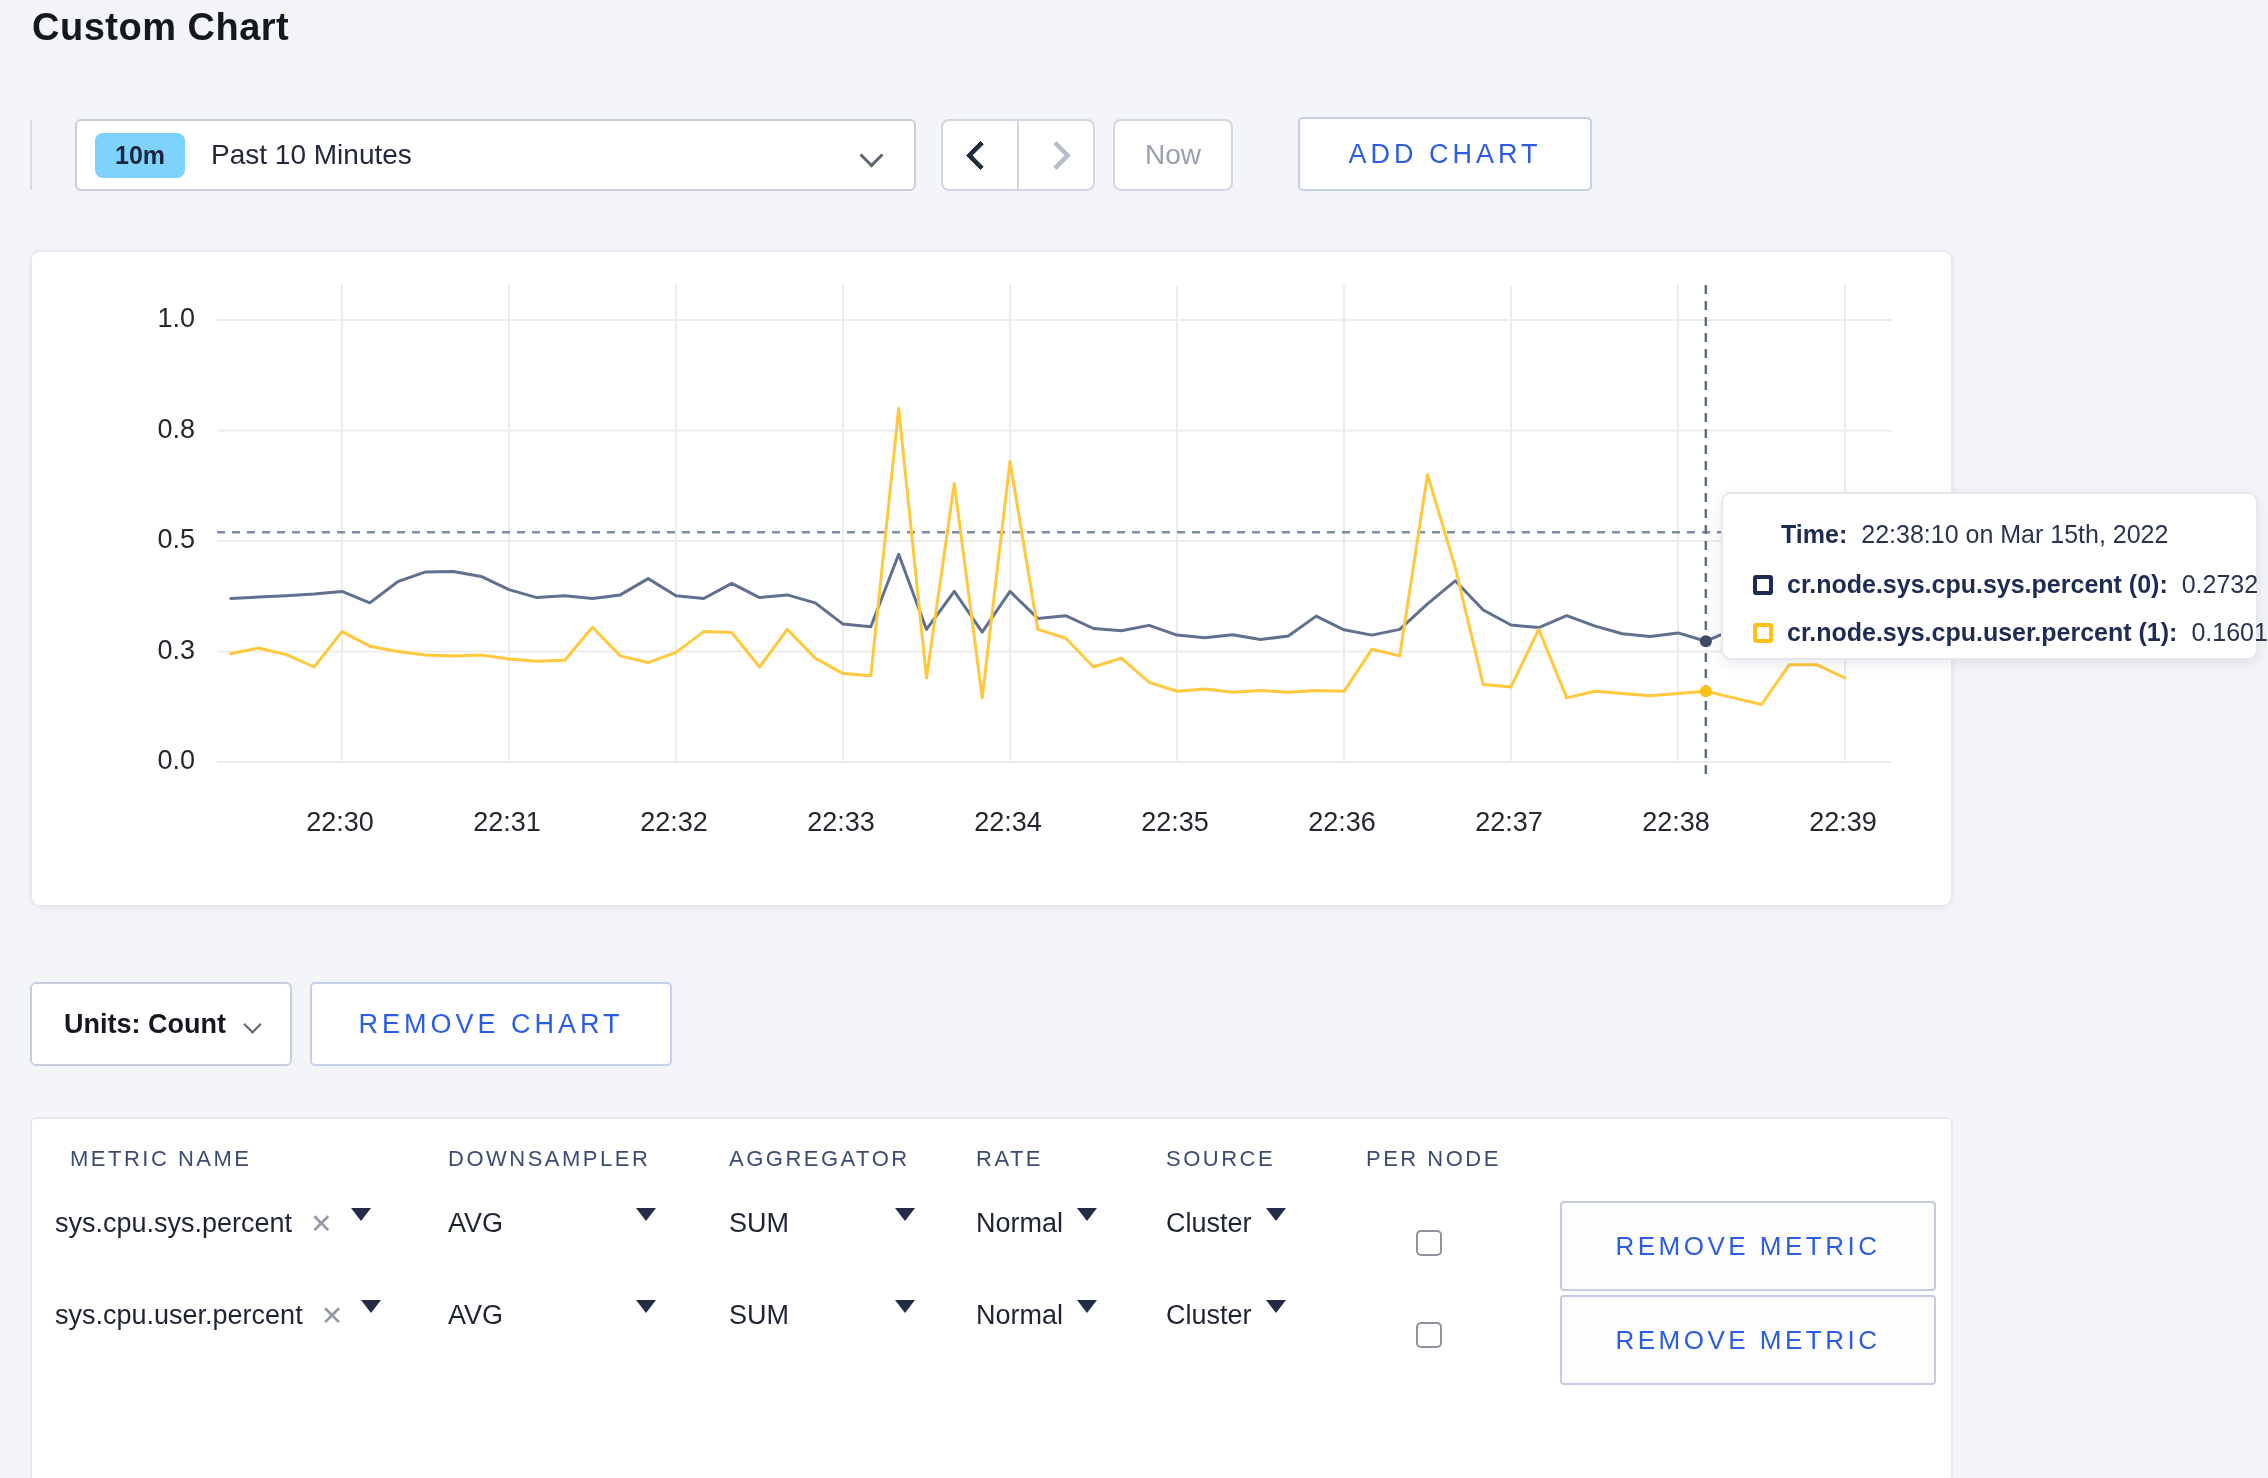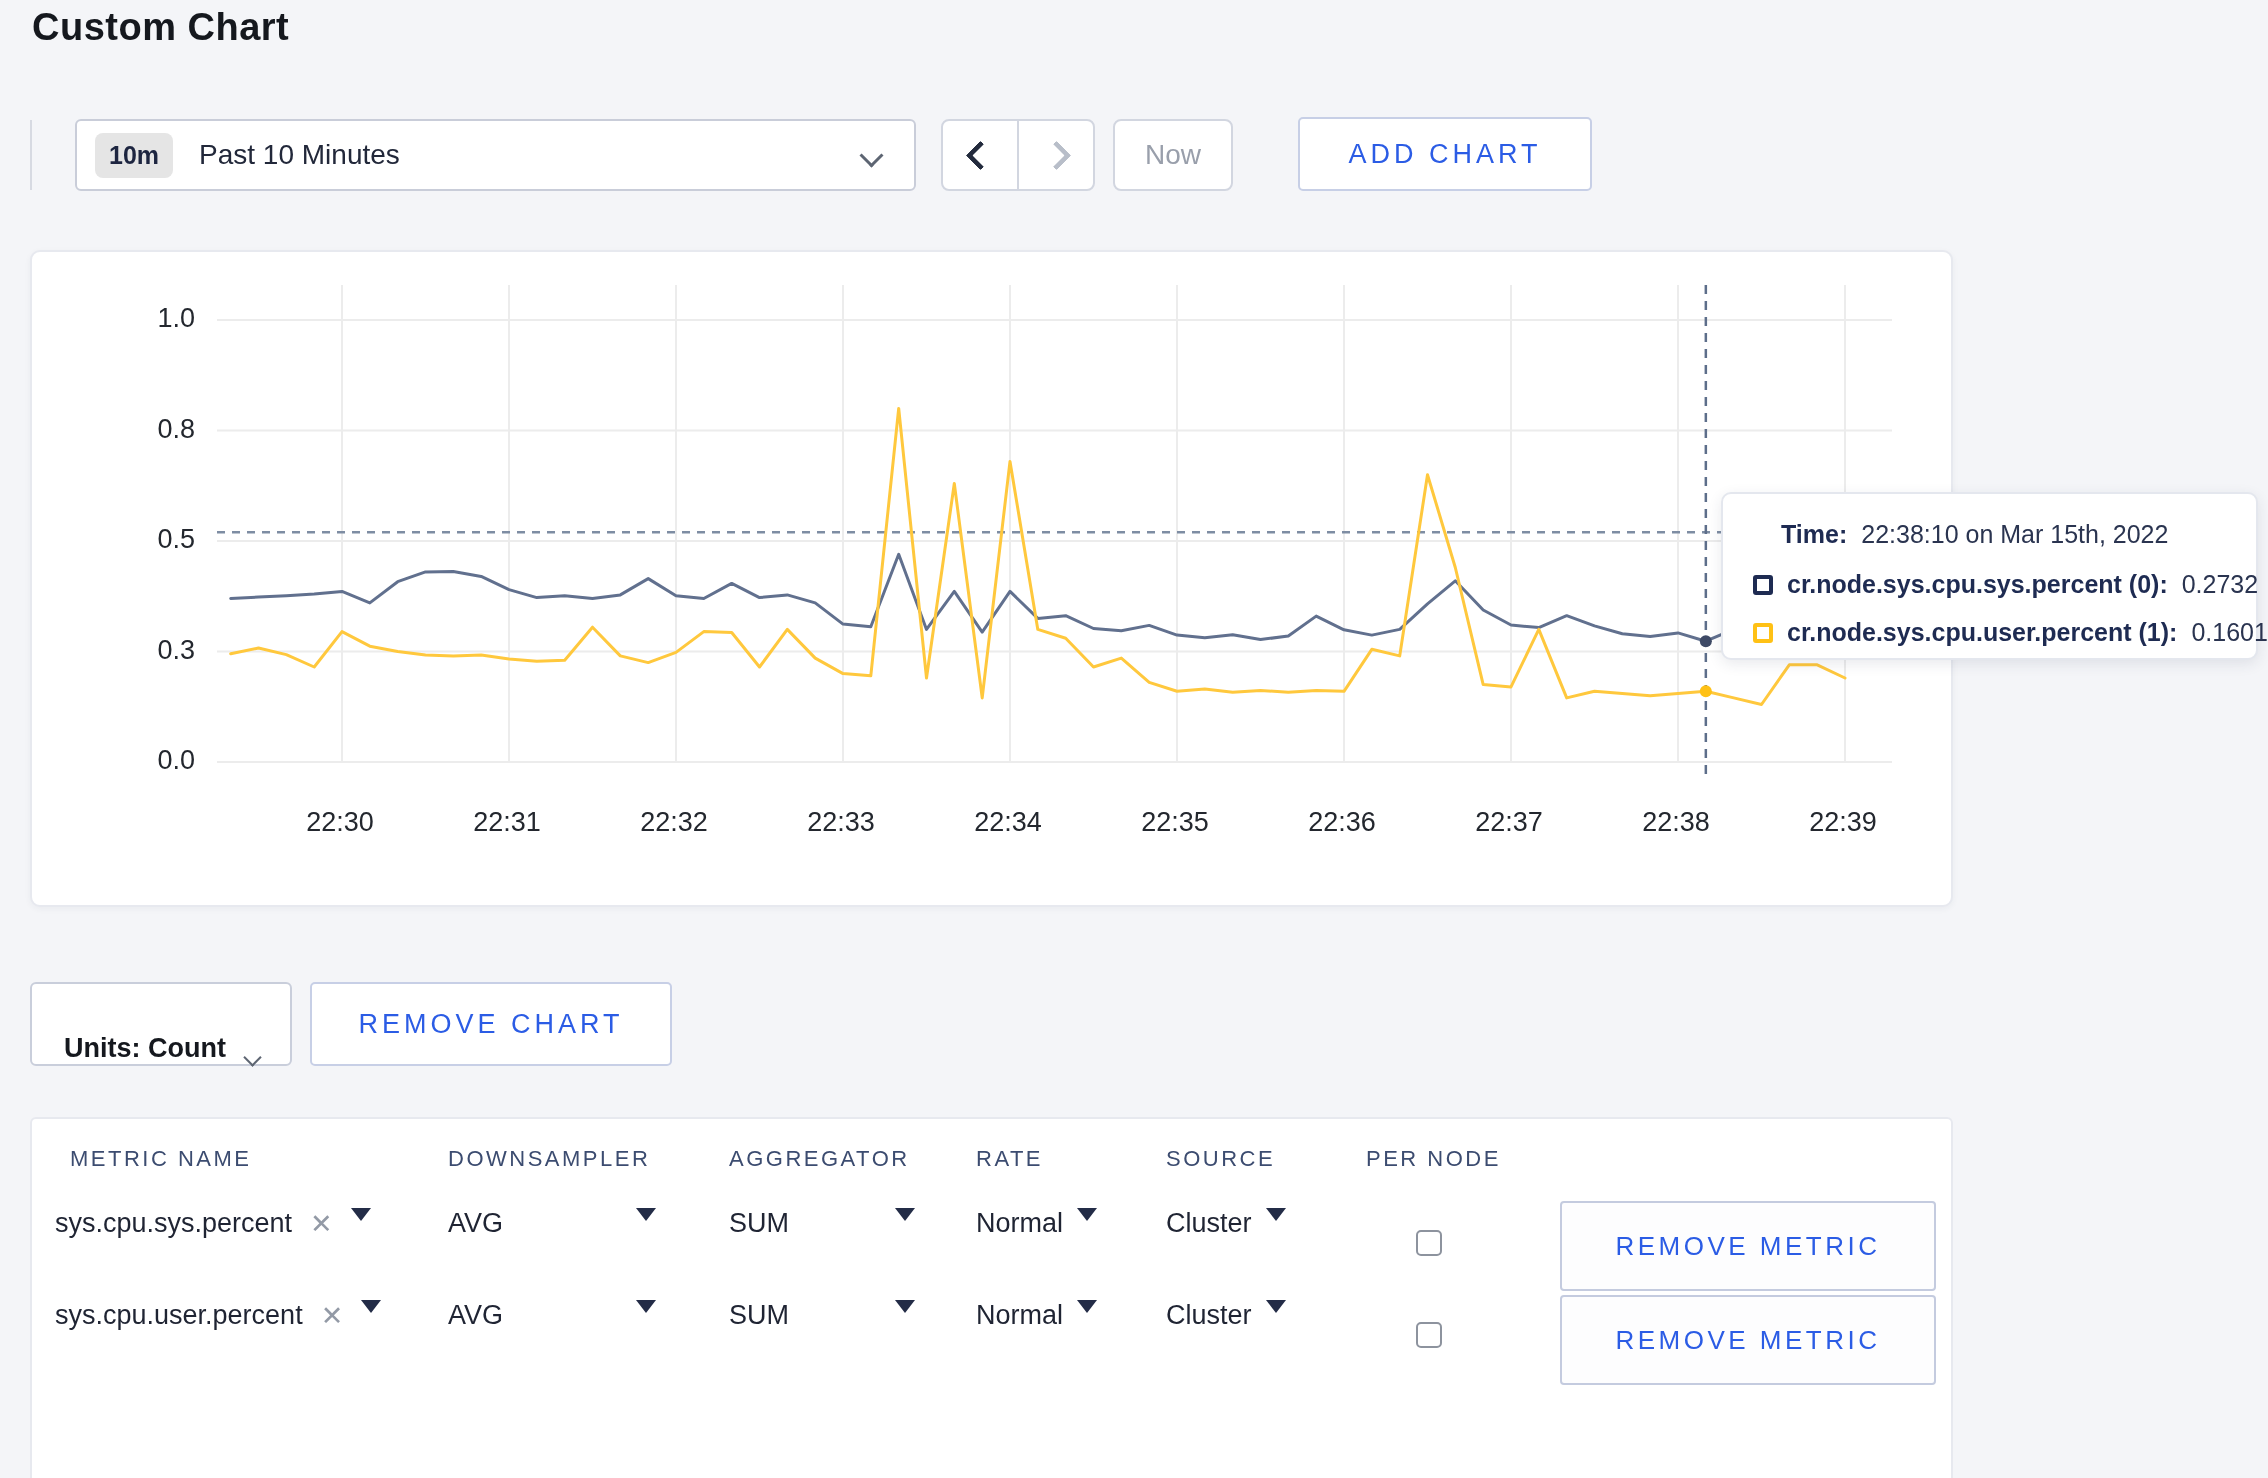--- a/index.html
+++ b/index.html
@@ -7,21 +7,21 @@
   .page{position:relative;width:2268px;height:1478px;background:#f4f5f8;
         font-family:"Liberation Sans",sans-serif;overflow:hidden;color:#1f2433;}
   .abs{position:absolute;}
 
   
   .page-title{left:32px;top:6px;font-size:38px;font-weight:700;color:#15181e;letter-spacing:.5px;}
   .toolbar-divider{left:30px;top:120px;width:2px;height:70px;background:#d7dae2;}
 
   .time-select{left:75px;top:119px;width:841px;height:72px;background:#fff;border:2px solid #c9cdd9;
                border-radius:6px;box-sizing:border-box;display:flex;align-items:center;cursor:pointer;}
-  .time-badge{margin-left:18px;background:#e5e5e5;border-radius:8px;padding:8px 14px;
+  .time-badge{margin-left:18px;background:#7dd3fc;border-radius:8px;padding:8px 20px;
               font-size:25px;font-weight:700;color:#1d2540;}
   .time-label{margin-left:26px;font-size:28px;color:#22283a;}
   .chev{display:inline-block;width:14px;height:14px;border-right:3px solid #5d6572;
         border-bottom:3px solid #5d6572;transform:rotate(45deg);}
   .time-select .chev{position:absolute;right:34px;top:26px;}
 
   .nav-group{left:941px;top:119px;width:154px;height:72px;background:#fff;border:2px solid #d2d6e0;
              border-radius:8px;box-sizing:border-box;display:flex;}
   .nav-half{flex:1;display:flex;align-items:center;justify-content:center;cursor:pointer;}
   .nav-half.first{border-right:2px solid #d2d6e0;}
@@ -52,21 +52,21 @@
   .tt-row{position:absolute;left:30px;display:flex;align-items:center;gap:14px;white-space:nowrap;}
   .tt-time{top:26px;left:58px;}
   .tt-s0{top:76px;}
   .tt-s1{top:124px;}
   .tt-label{font-weight:700;color:#1e2b52;}
   .tt-value{color:#2a3450;}
   .swatch{width:20px;height:20px;border:4px solid #1e2b52;border-radius:3px;box-sizing:border-box;background:#fff;}
 
   
   .units-select{left:30px;top:982px;width:262px;height:84px;background:#fff;border:2px solid #c9cedb;
-                border-radius:6px;box-sizing:border-box;display:flex;align-items:flex-end;cursor:pointer;}
+                border-radius:6px;box-sizing:border-box;display:flex;align-items:center;cursor:pointer;}
   .units-label{margin-left:32px;font-size:27px;font-weight:700;color:#15181e;}
   .units-select .chev{margin-left:20px;width:11px;height:11px;border-width:2.5px;}
   .remove-chart-button{left:310px;top:982px;width:362px;height:84px;font-size:27px;letter-spacing:4px;}
 
   
   .table-card{left:30px;top:1117px;width:1923px;height:381px;background:#fff;border:2px solid #e7e9ef;
               border-radius:6px 6px 0 0;box-sizing:border-box;}
   .th{position:absolute;top:1142px;height:34px;line-height:34px;font-size:22px;color:#3c4c70;
       letter-spacing:2.5px;white-space:nowrap;}
   .cell{position:absolute;height:72px;display:flex;align-items:flex-start;font-size:27px;color:#1f2433;white-space:nowrap;}

